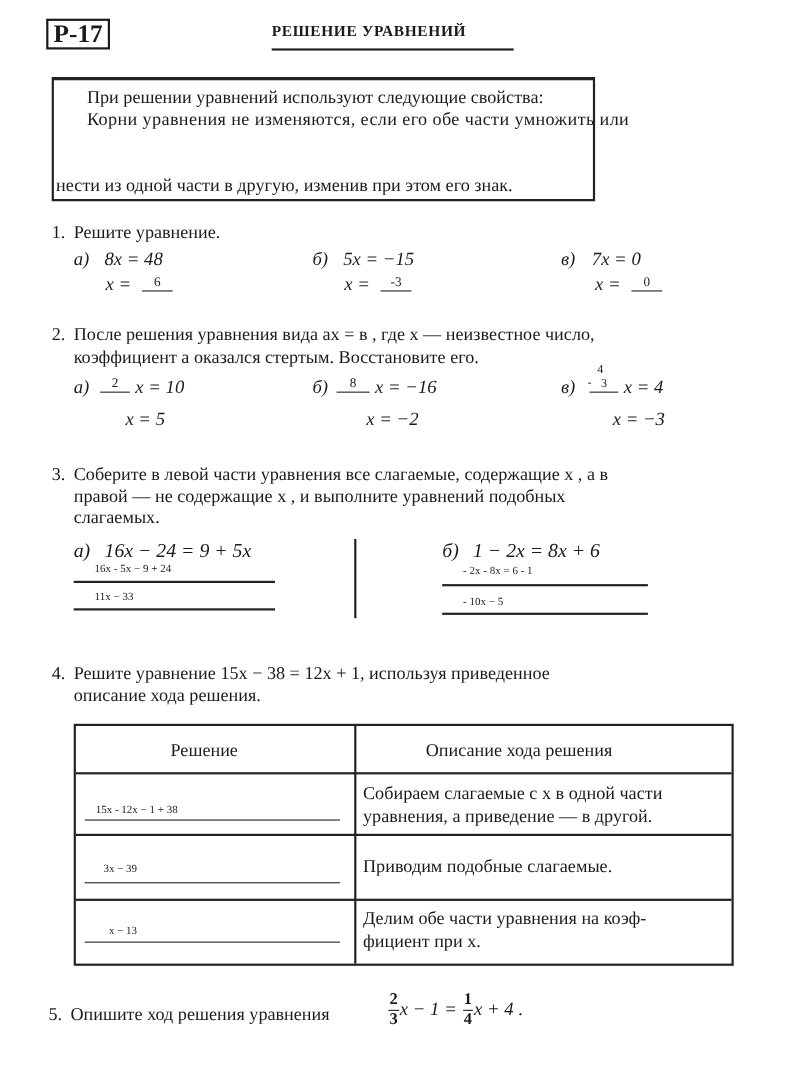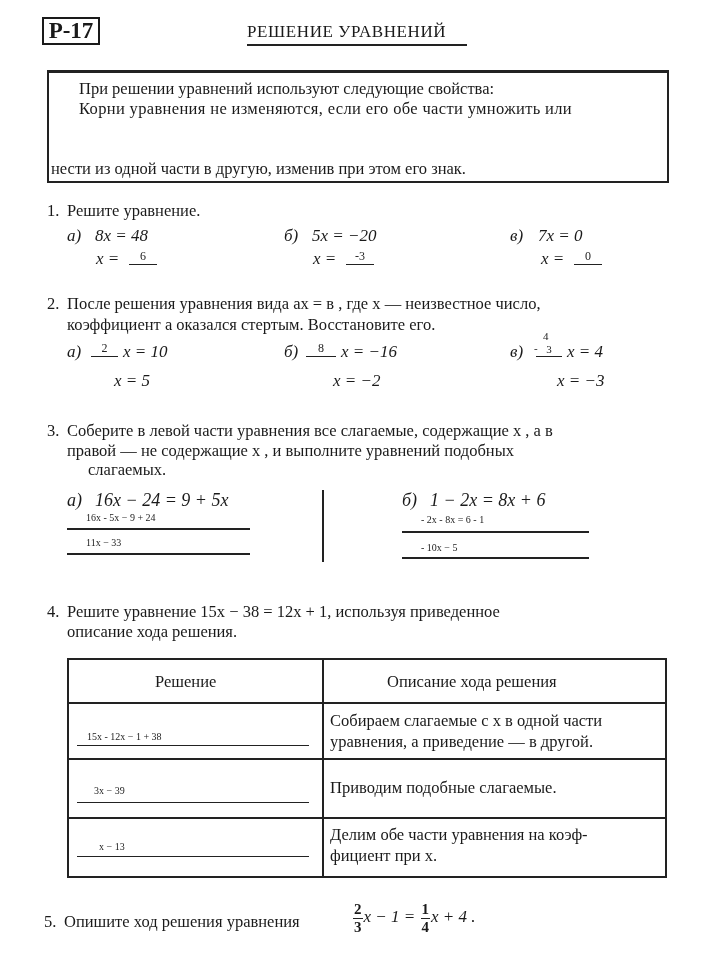--- a/index.html
+++ b/index.html
@@ -3,24 +3,24 @@
 <meta charset="utf-8">
 <style>
   * { box-sizing: border-box; margin: 0; padding: 0; }
   html, body { width: 716px; height: 969px; background: #ffffff; overflow: hidden; }
   body { position: relative; font-family: "DejaVu Serif", "Liberation Serif", serif; color: #1a1a1a; }
   .abs { position: absolute; }
   .hand { font-family: "Liberation Serif", serif; font-size: 10px; color: #222; }
   .it { font-style: italic; }
 
   #badge { left: 42px; top: 17px; width: 58px; height: 28px; border: 2px solid #1a1a1a; font-family: "Liberation Serif", serif; font-weight: bold; font-size: 23px; line-height: 24px; text-align: center; letter-spacing: 0px; }
-  #title { left: 247px; top: 22px; font-family: "Liberation Serif", serif; font-weight: normal; font-size: 17px; letter-spacing: 0.6px; }
+  #title { left: 247px; top: 22px; font-family: "Liberation Serif", serif; font-weight: bold; font-size: 14px; letter-spacing: 0.6px; }
   #title-line { left: 247px; top: 44px; width: 220px; height: 2px; background: #222; }
 
-  #rules-box { left: 47px; top: 70px; width: 622px; height: 113px; border: 2px solid #222; border-top-width: 3px; }
+  #rules-box { left: 47px; top: 70px; width: 494px; height: 113px; border: 2px solid #222; border-top-width: 3px; }
   .rule-line { position: absolute; left: 0; font-family: "Liberation Serif", serif; font-size: 16.5px; line-height: 20px; white-space: nowrap; }
 
   .q { font-family: "Liberation Serif", serif; font-size: 16.5px; white-space: nowrap; position: absolute; }
   .eq { font-family: "Liberation Serif", serif; font-size: 17px; white-space: nowrap; position: absolute; }
   .blank { position: absolute; border-bottom: 1.5px solid #222; text-align: center; font-family: "Liberation Serif", serif; font-size: 12px; line-height: 12px; color: #222; }
 
   .vline { position: absolute; width: 1.5px; background: #222; }
   .hline { position: absolute; height: 1.5px; background: #222; }
 
   #table4 { position: absolute; left: 67px; top: 658px; width: 600px; height: 220px; border: 2px solid #222; }
@@ -46,21 +46,21 @@
 <div>
   <span class="q" style="left:47px; top:201px;">1.</span>
   <span class="q" style="left:67px; top:201px;">Решите уравнение.</span>
 
   <span class="eq it" style="left:67px; top:226px;">а)</span>
   <span class="eq it" style="left:95px; top:226px;">8x = 48</span>
   <span class="eq it" style="left:96px; top:249px;">x =</span>
   <span class="blank" style="left:129px; top:250px; width:28px; height:15px;">6</span>
 
   <span class="eq it" style="left:284px; top:226px;">б)</span>
-  <span class="eq it" style="left:312px; top:226px;">5x = −20</span>
+  <span class="eq it" style="left:312px; top:226px;">5x = −15</span>
   <span class="eq it" style="left:313px; top:249px;">x =</span>
   <span class="blank" style="left:346px; top:250px; width:28px; height:15px;">-3</span>
 
   <span class="eq it" style="left:510px; top:226px;">в)</span>
   <span class="eq it" style="left:538px; top:226px;">7x = 0</span>
   <span class="eq it" style="left:541px; top:249px;">x =</span>
   <span class="blank" style="left:574px; top:250px; width:28px; height:15px;">0</span>
 </div>
 
 <div>
@@ -83,21 +83,21 @@
   <span class="abs hand" style="left:543px; top:330px; font-size:11px;">4</span>
   <span class="blank" style="left:536px; top:343px; width:26px; height:14px; font-size:11px;">3</span>
   <span class="eq it" style="left:567px; top:342px;">x = 4</span>
   <span class="eq it" style="left:557px; top:371px;">x = −3</span>
 </div>
 
 <div>
   <span class="q" style="left:47px; top:421px;">3.</span>
   <span class="q" style="left:67px; top:421px;">Соберите в левой части уравнения все слагаемые, содержащие  x , а  в</span>
   <span class="q" style="left:67px; top:441px;">правой — не содержащие  x , и выполните уравнений подобных</span>
-  <span class="q" style="left:67px; top:460px;margin-left:21px;">слагаемых.</span>
+  <span class="q" style="left:67px; top:460px;">слагаемых.</span>
 
   <span class="eq it" style="left:67px; top:490px; font-size:18px;">а)</span>
   <span class="eq it" style="left:95px; top:490px; font-size:18px;">16x − 24 = 9 + 5x</span>
   <span class="abs hand" style="left:86px; top:512px;">16x - 5x − 9 + 24</span>
   <div class="hline" style="left:67px; top:528px; width:183px;"></div>
   <span class="abs hand" style="left:86px; top:537px;">11x − 33</span>
   <div class="hline" style="left:67px; top:553px; width:183px;"></div>
 
   <div class="vline" style="left:322px; top:490px; height:72px;"></div>
 

